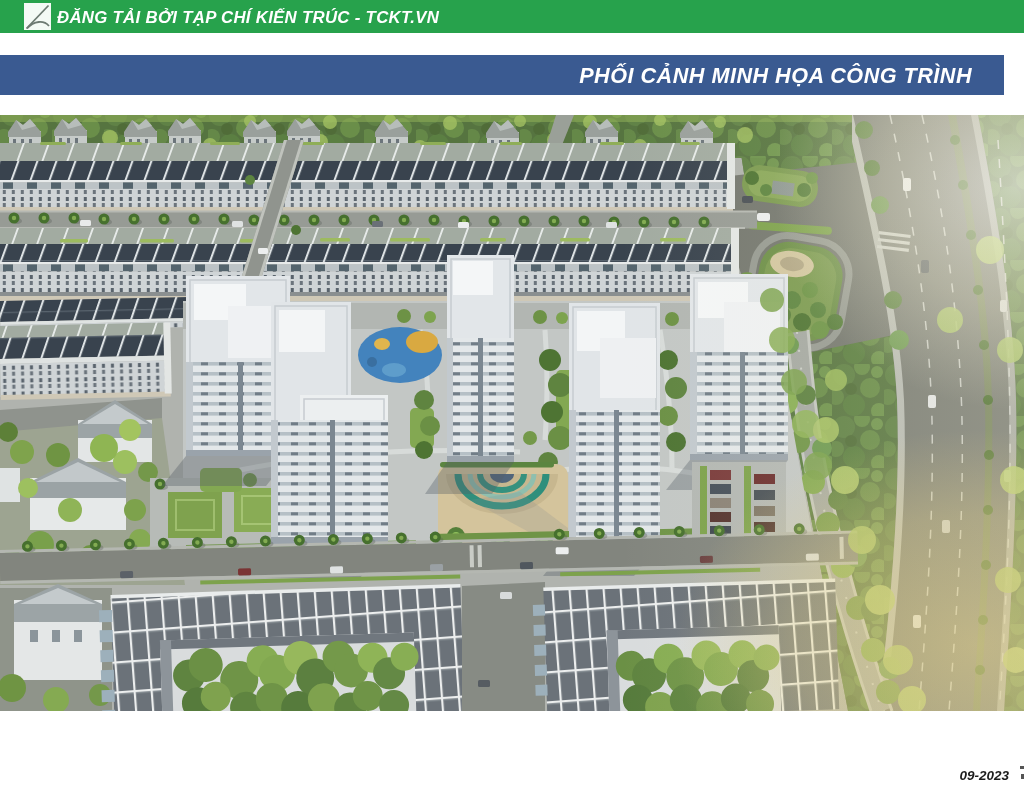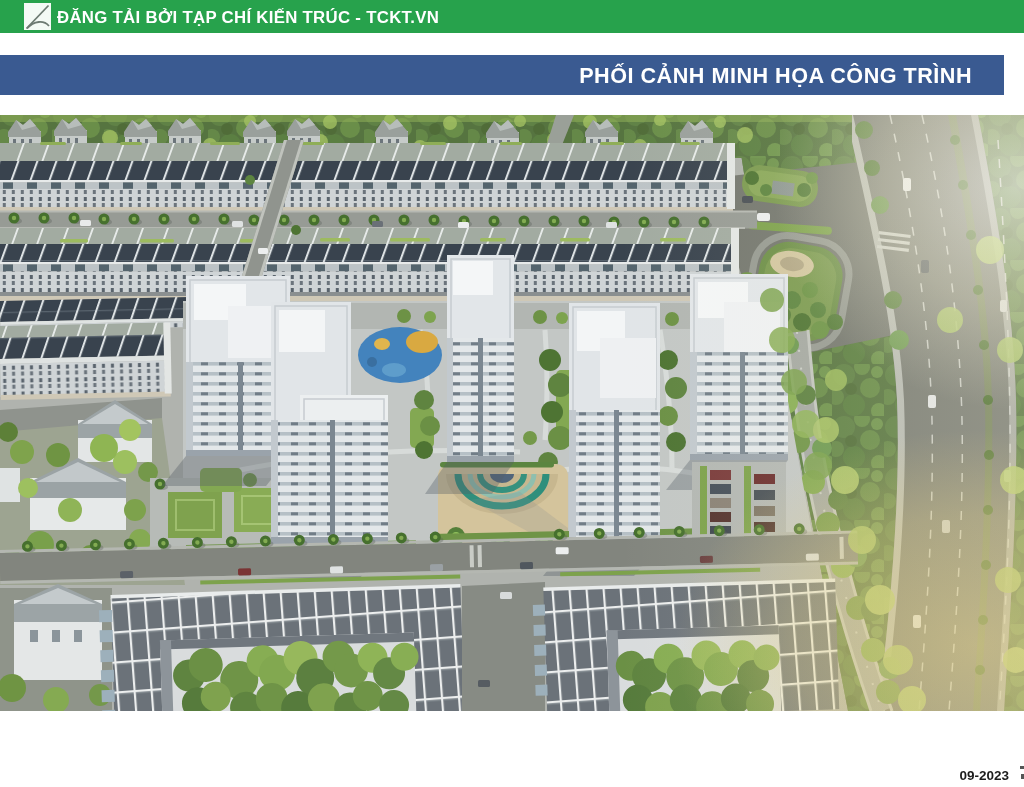--- a/index.html
+++ b/index.html
@@ -1,17 +1,17 @@
 <!DOCTYPE html>
 <html><head>
 <meta charset="utf-8">
 <style>
   html,body{margin:0;padding:0;width:1024px;height:787px;background:#fff;overflow:hidden;
     font-family:"Liberation Sans",sans-serif;}
-  #page{position:relative;width:904px;height:787px;background:#fff;}
+  #page{position:relative;width:904px;height:787px;background:#fff;font-style:italic;}
 </style>
 </head>
 <body>
 <div id="page">
 <svg width="1024" height="787" viewBox="0 0 1024 787" xmlns="http://www.w3.org/2000/svg">
 <defs>
   <pattern id="solar" width="19" height="26" patternUnits="userSpaceOnUse" patternTransform="skewX(-20)">
     <rect width="19" height="26" fill="#39434e"></rect>
     <rect width="2.2" height="26" fill="#dde2e4"></rect>
     <rect x="2.2" width="16.8" height="1.2" fill="#59646e"></rect>

